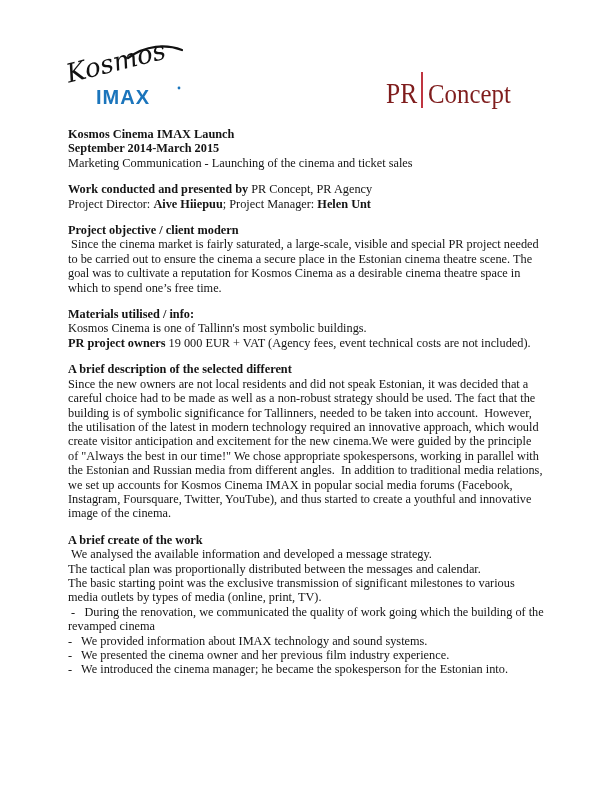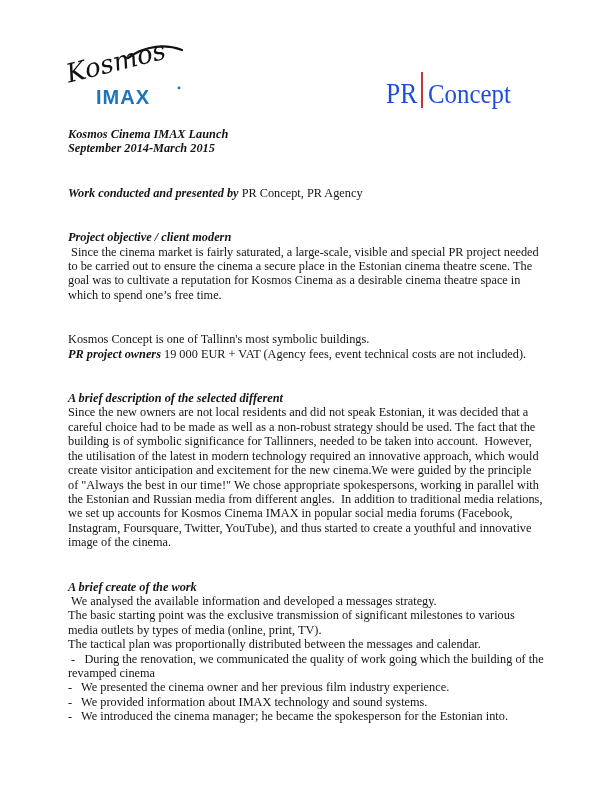--- a/index.html
+++ b/index.html
@@ -28,78 +28,81 @@
   .pr-logo .pr-bar{
     width:2px;height:36px;margin:0 5px 0 0px;align-self:flex-end;
   }
   .pr-logo .pr-right{
     font-size:27px;line-height:27px;
     transform:scaleX(.92);transform-origin:left bottom;display:inline-block;
   }
   
   .doc{position:absolute;left:68px;top:127px;width:476px;}
   .doc p{margin:0;white-space:pre-wrap;}
-  .sec{margin-top:30px;}
-  .b{font-weight:bold;font-style:italic;}
+  .sec{margin-top:12px;}
+  .b{font-weight:bold;}
   .sub{margin-left:40px;padding-left:13px;text-indent:-13px;}
 </style>
 </head>
 <body>
 
 <div class="page">
 
   <div class="header">
 
     <svg class="kosmos-logo" viewBox="0 0 120 76" xmlns="http://www.w3.org/2000/svg">
       <g transform="rotate(-14 14 40)">
         <text x="2" y="42" font-family="DejaVu Serif, serif" font-style="italic" font-size="26" fill="#121212">Kosmos</text>
       </g>
       <path d="M62 20 C 80 7, 100 6, 116 12" stroke="#121212" stroke-width="2.2" fill="none" stroke-linecap="round"></path>
       <text x="30" y="66" font-family="Liberation Sans, sans-serif" font-weight="bold" font-size="20" letter-spacing="1" fill="#1b75bc">IMAX</text>
       <circle cx="113" cy="50" r="1.4" fill="#1b75bc"></circle>
     </svg>
 
-    <div class="pr-logo" style="color:#1d4ed8;">
+    <div class="pr-logo" style="color:#7f1d1d;">
       <span class="pr-left">PR</span>
       <span class="pr-bar" style="background:#bf3540;"></span>
       <span class="pr-right">Concept</span>
     </div>
   </div>
 
   <div class="doc">
 
     <div>
       <p class="b">Kosmos Cinema IMAX Launch</p>
       <p class="b">September 2014-March 2015</p>
+      <p>Marketing Communication - Launching of the cinema and ticket sales</p>
     </div>
 
     <div class="sec">
       <p><span class="b">Work conducted and presented by </span><span>PR Concept, PR Agency</span></p>
+      <p><span>Project Director: </span><span class="b">Aive Hiiepuu</span><span>; Project Manager: </span><span class="b">Helen Unt</span></p>
     </div>
 
     <div class="sec">
       <p class="b">Project objective / client modern</p>
       <p> Since the cinema market is fairly saturated, a large-scale, visible and special PR project needed to be carried out to ensure the cinema a secure place in the Estonian cinema theatre scene. The goal was to cultivate a reputation for Kosmos Cinema as a desirable cinema theatre space in which to spend one’s free time.</p>
     </div>
 
     <div class="sec">
-      <p>Kosmos Concept is one of Tallinn's most symbolic buildings.</p>
+      <p class="b">Materials utilised / info:</p>
+      <p>Kosmos Cinema is one of Tallinn's most symbolic buildings.</p>
       <p><span class="b">PR project owners </span><span>19 000 EUR + VAT (Agency fees, event technical costs are not included).</span></p>
     </div>
 
     <div class="sec">
       <p class="b">A brief description of the selected different</p>
       <p>Since the new owners are not local residents and did not speak Estonian, it was decided that a careful choice had to be made as well as a non-robust strategy should be used. The fact that the building is of symbolic significance for Tallinners, needed to be taken into account.  However, the utilisation of the latest in modern technology required an innovative approach, which would create visitor anticipation and excitement for the new cinema.We were guided by the principle of "Always the best in our time!" We chose appropriate spokespersons, working in parallel with the Estonian and Russian media from different angles.  In addition to traditional media relations, we set up accounts for Kosmos Cinema IMAX in popular social media forums (Facebook, Instagram, Foursquare, Twitter, YouTube), and thus started to create a youthful and innovative image of the cinema.</p>
     </div>
 
     <div class="sec">
       <p class="b">A brief create of the work</p>
-      <p> We analysed the available information and developed a messages strategy.</p>
+      <p> We analysed the available information and developed a message strategy.</p>
+      <p>The tactical plan was proportionally distributed between the messages and calendar.</p>
       <p>The basic starting point was the exclusive transmission of significant milestones to various media outlets by types of media (online, print, TV).</p>
-      <p>The tactical plan was proportionally distributed between the messages and calendar.</p>
       <p> -   During the renovation, we communicated the quality of work going which the building of the revamped cinema</p>
+      <p class="sub">-   We provided information about IMAX technology and sound systems.</p>
       <p class="sub">-   We presented the cinema owner and her previous film industry experience.</p>
-      <p class="sub">-   We provided information about IMAX technology and sound systems.</p>
       <p class="sub">-   We introduced the cinema manager; he became the spokesperson for the Estonian into.</p>
     </div>
 
   </div>
 </div>
 
 </body></html>

